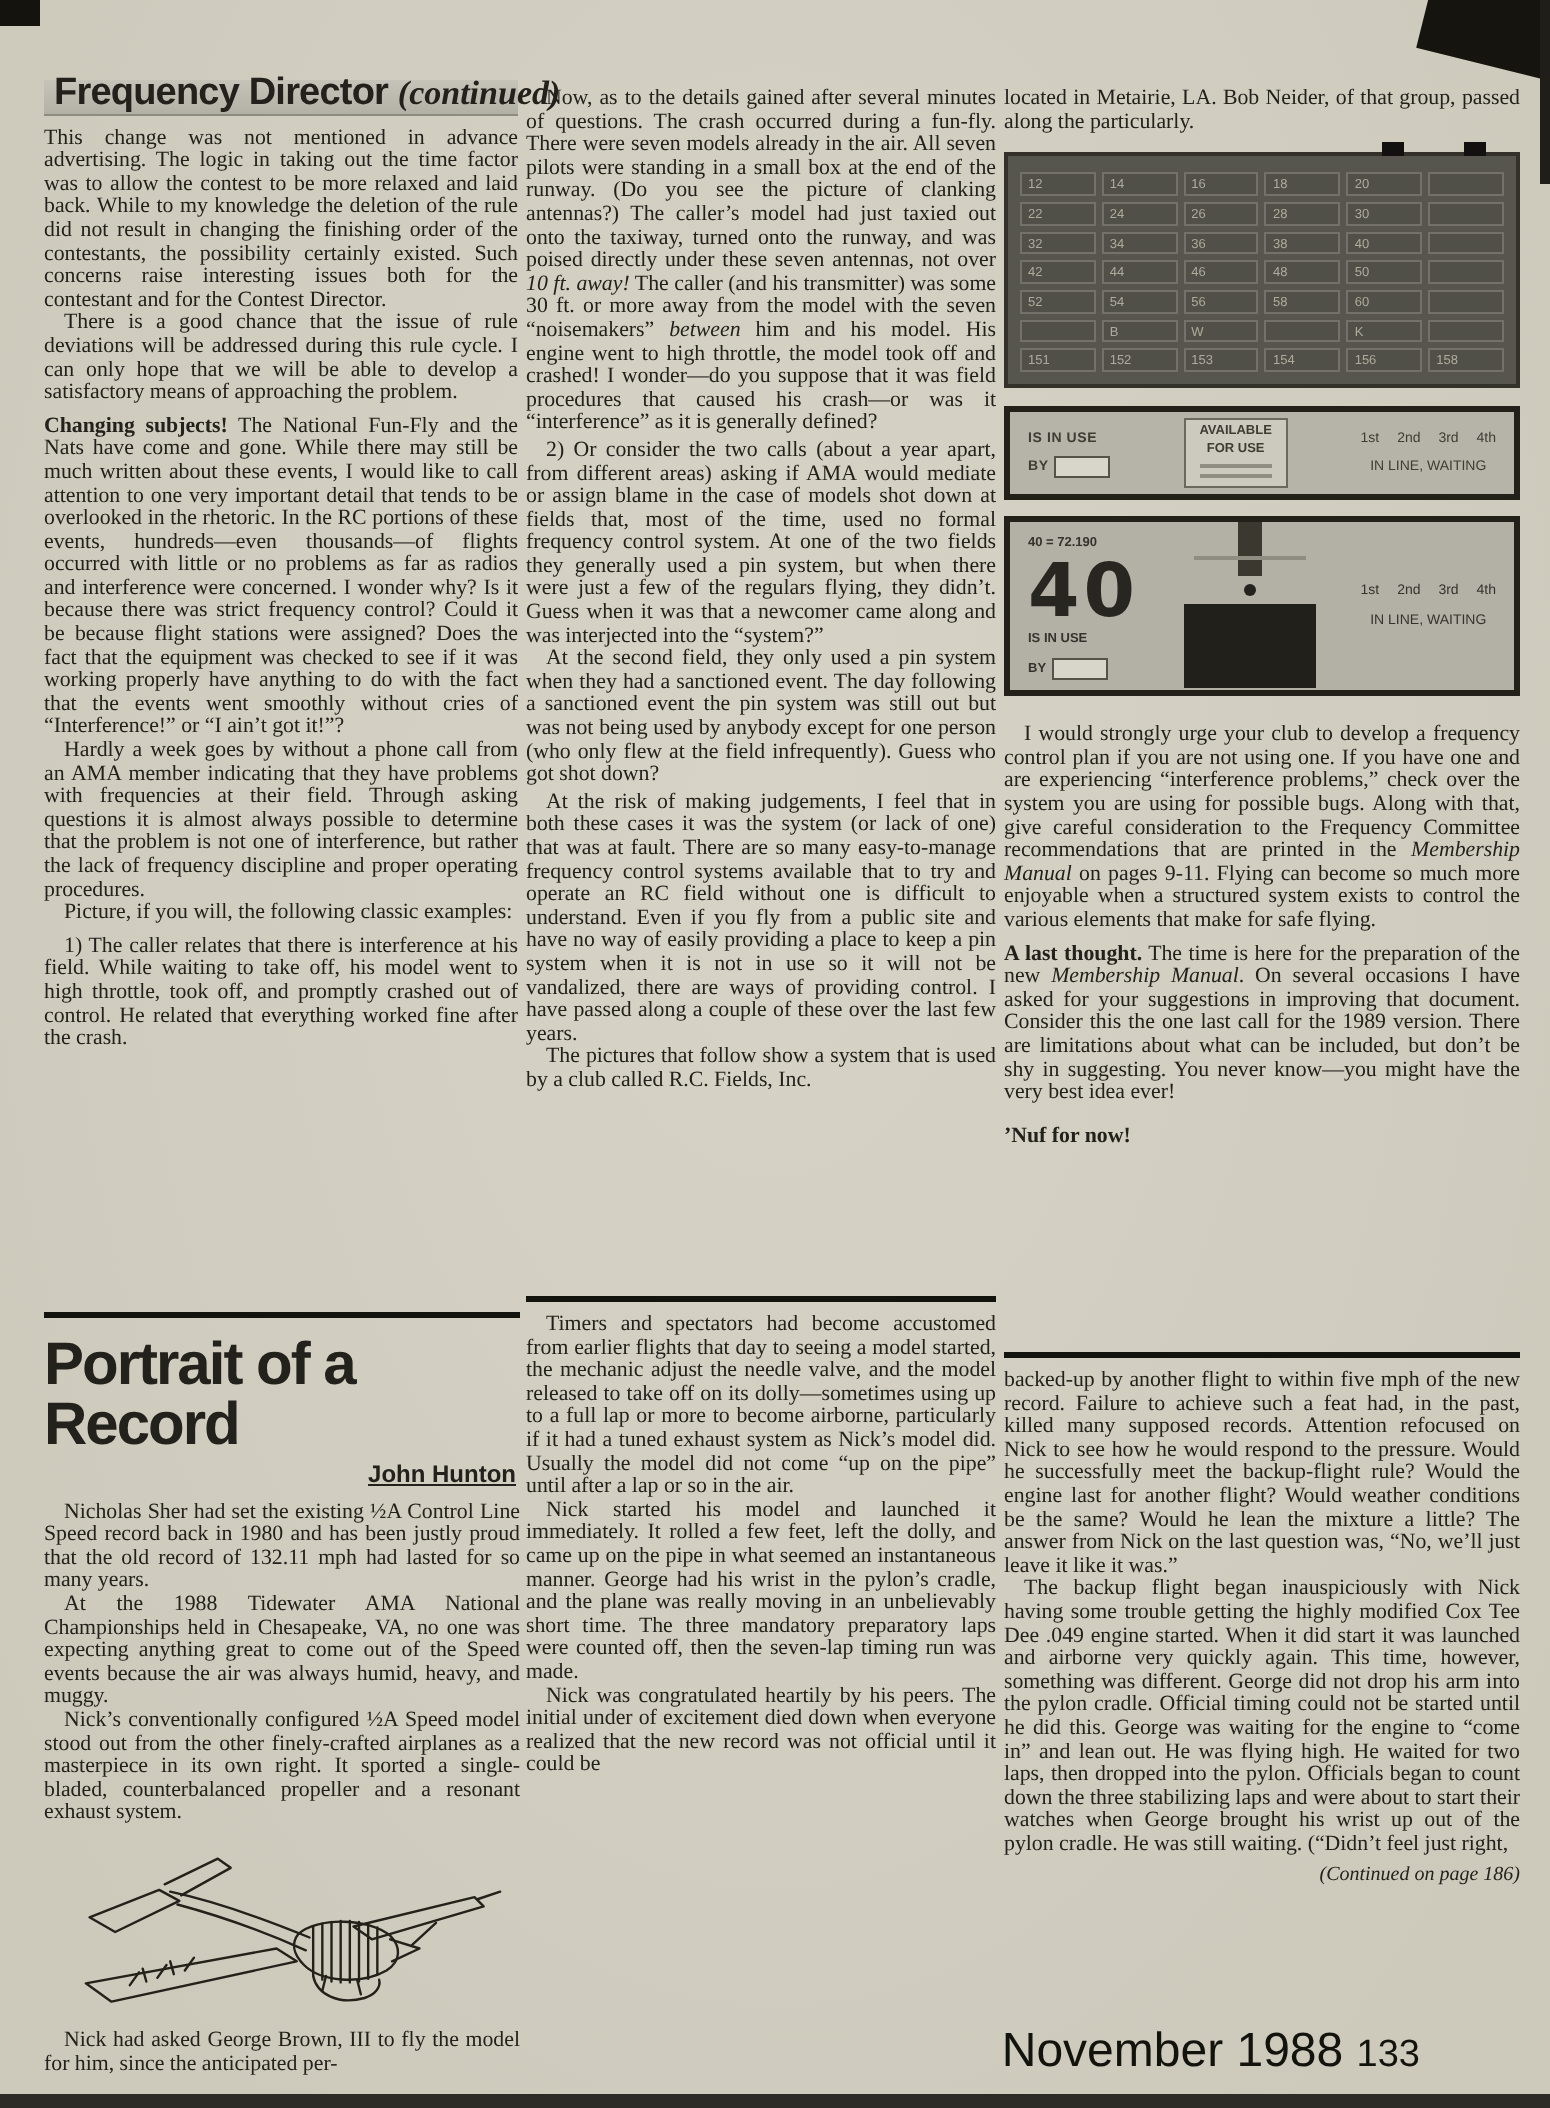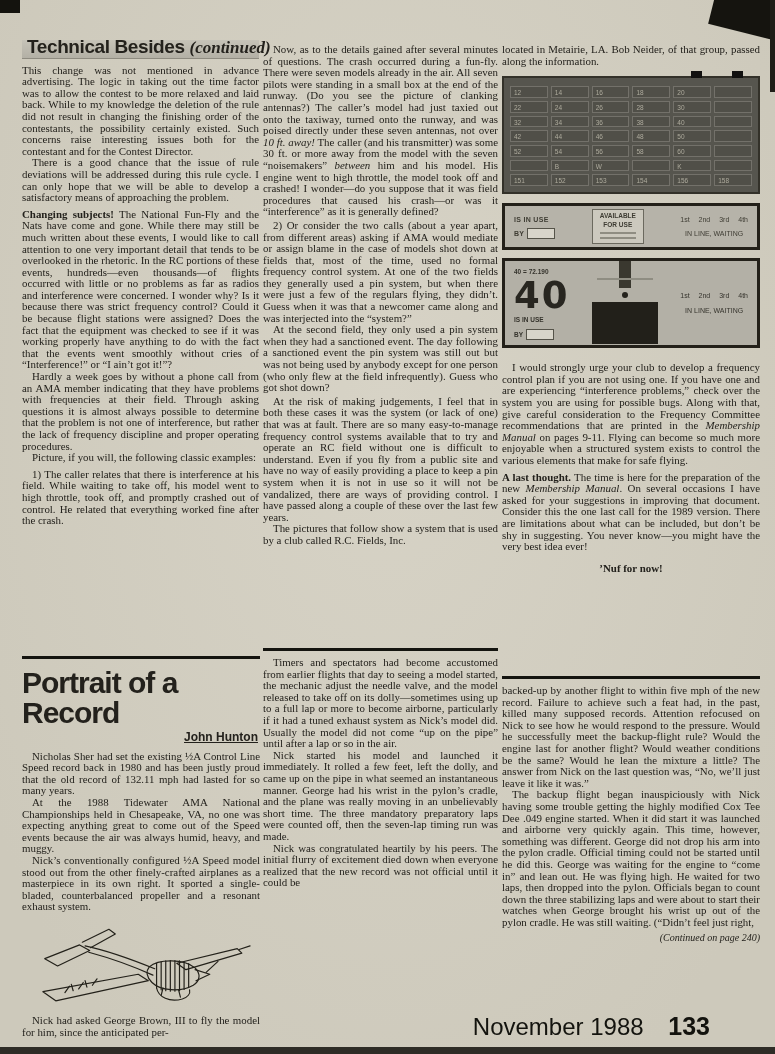--- a/index.html
+++ b/index.html
@@ -32,21 +32,21 @@
     font-family:"Liberation Sans", sans-serif;
     font-weight:bold; font-size:19px; letter-spacing:-0.4px;
     padding:1px 5px 4px;
     background: linear-gradient(#c6c3b8, #b3b0a5);
     box-shadow: 0 1px 0 #8e8b80;
     margin-bottom:7px;
     white-space:nowrap;
   }
   .td-cont { font-family:"Liberation Serif", serif; font-style:italic; font-weight:bold; font-size:17px; letter-spacing:0; }
 
-  .signoff { text-align:center; font-weight:bold; margin-top:10px; text-indent:0; }
+  .signoff { font-weight:bold; margin-top:10px; text-indent:0; }
 
   .rule  { border-top:3px solid #14140f; }
   .por-title {
     font-family:"Liberation Sans", sans-serif;
     font-weight:bold; font-size:30px; letter-spacing:-1px;
     margin:9px 0 0; line-height:1; text-align:left;
   }
   .byline { text-align:right; font-family:"Liberation Sans", sans-serif; font-weight:bold; font-size:12px; margin:4px 2px 7px 0;text-decoration:underline; }
 
   
@@ -110,53 +110,53 @@
   .plane-figure svg { display:block; width:100%; height:88px; }
 
   .cont-note { text-align:right; font-style:italic; font-size:10px; margin-top:4px; }
 
   .footer {
     position:absolute; top:1012px; left:398px; width:312px;
     text-align:right;
     font-family:"Liberation Sans", sans-serif;
     font-size:24px; color:#13130e;
   }
-  .footer .pagenum { font-weight:bold; margin-left:18px; font-size:25px; }
+  .footer .pagenum { font-weight:normal; font-size:19px; }
 </style>
 </head>
 <body>
 
 <div class="scan-tl"></div>
 <div class="scan-tr"></div>
 <div class="scan-tr2"></div>
 <div class="scan-bottom"></div>
 
 <div class="col" style="left:22px; top:40px; width:237px;">
   <div class="td-head">
-    <span>Technical Besides</span>
+    <span>Frequency Director</span>
     <span class="td-cont">(continued)</span>
   </div>
   <p class="cont">This change was not mentioned in advance advertising. The logic in taking out the time factor was to allow the contest to be more relaxed and laid back. While to my knowledge the deletion of the rule did not result in changing the finishing order of the contestants, the possibility certainly existed. Such concerns raise interesting issues both for the contestant and for the Contest Director.</p>
   <p class="ind">There is a good chance that the issue of rule deviations will be addressed during this rule cycle. I can only hope that we will be able to develop a satisfactory means of approaching the problem.</p>
   <p class="cont gap"><span style="font-weight: bold;">Changing subjects!</span><span> The National Fun-Fly and the Nats have come and gone. While there may still be much written about these events, I would like to call attention to one very important detail that tends to be overlooked in the rhetoric. In the RC portions of these events, hundreds—even thousands—of flights occurred with little or no problems as far as radios and interference were concerned. I wonder why? Is it because there was strict frequency control? Could it be because flight stations were assigned? Does the fact that the equipment was checked to see if it was working properly have anything to do with the fact that the events went smoothly without cries of “Interference!” or “I ain’t got it!”?</span></p>
   <p class="ind">Hardly a week goes by without a phone call from an AMA member indicating that they have problems with frequencies at their field. Through asking questions it is almost always possible to determine that the problem is not one of interference, but rather the lack of frequency discipline and proper operating procedures.</p>
   <p class="ind">Picture, if you will, the following classic examples:</p>
   <p class="ind gap">1) The caller relates that there is interference at his field. While waiting to take off, his model went to high throttle, took off, and promptly crashed out of control. He related that everything worked fine after the crash.</p>
 </div>
 
 <div class="col" style="left:263px; top:44px; width:235px;">
   <p class="ind"><span>Now, as to the details gained after several minutes of questions. The crash occurred during a fun-fly. There were seven models already in the air. All seven pilots were standing in a small box at the end of the runway. (Do you see the picture of clanking antennas?) The caller’s model had just taxied out onto the taxiway, turned onto the runway, and was poised directly under these seven antennas, not over </span><span style="font-style: italic;">10 ft. away!</span><span> The caller (and his transmitter) was some 30 ft. or more away from the model with the seven “noisemakers” </span><span style="font-style: italic;">between</span><span> him and his model. His engine went to high throttle, the model took off and crashed! I wonder—do you suppose that it was field procedures that caused his crash—or was it “interference” as it is generally defined?</span></p>
   <p class="ind gap-sm">2) Or consider the two calls (about a year apart, from different areas) asking if AMA would mediate or assign blame in the case of models shot down at fields that, most of the time, used no formal frequency control system. At one of the two fields they generally used a pin system, but when there were just a few of the regulars flying, they didn’t. Guess when it was that a newcomer came along and was interjected into the “system?”</p>
   <p class="ind">At the second field, they only used a pin system when they had a sanctioned event. The day following a sanctioned event the pin system was still out but was not being used by anybody except for one person (who only flew at the field infrequently). Guess who got shot down?</p>
   <p class="ind gap-sm">At the risk of making judgements, I feel that in both these cases it was the system (or lack of one) that was at fault. There are so many easy-to-manage frequency control systems available that to try and operate an RC field without one is difficult to understand. Even if you fly from a public site and have no way of easily providing a place to keep a pin system when it is not in use so it will not be vandalized, there are ways of providing control. I have passed along a couple of these over the last few years.</p>
   <p class="ind">The pictures that follow show a system that is used by a club called R.C. Fields, Inc.</p>
 </div>
 
 <div class="col" style="left:502px; top:44px; width:258px;">
-  <p class="cont">located in Metairie, LA. Bob Neider, of that group, passed along the information.</p>
+  <p class="cont">located in Metairie, LA. Bob Neider, of that group, passed along the particularly.</p>
 
   <div class="photo board">
       <div class="board-cell">12</div>
       <div class="board-cell">14</div>
       <div class="board-cell">16</div>
       <div class="board-cell">18</div>
       <div class="board-cell">20</div>
       <div class="board-cell"></div>
       <div class="board-cell">22</div>
       <div class="board-cell">24</div>
@@ -274,26 +274,26 @@
     </svg>
   </div>
 
   <p class="ind">Nick had asked George Brown, III to fly the model for him, since the anticipated per-</p>
 </div>
 
 <div class="col" style="left:263px; top:648px; width:235px;">
   <div class="rule" style="margin-bottom:6px;"></div>
   <p class="ind">Timers and spectators had become accustomed from earlier flights that day to seeing a model started, the mechanic adjust the needle valve, and the model released to take off on its dolly—sometimes using up to a full lap or more to become airborne, particularly if it had a tuned exhaust system as Nick’s model did. Usually the model did not come “up on the pipe” until after a lap or so in the air.</p>
   <p class="ind">Nick started his model and launched it immediately. It rolled a few feet, left the dolly, and came up on the pipe in what seemed an instantaneous manner. George had his wrist in the pylon’s cradle, and the plane was really moving in an unbelievably short time. The three mandatory preparatory laps were counted off, then the seven-lap timing run was made.</p>
-  <p class="ind">Nick was congratulated heartily by his peers. The initial flurry of excitement died down when everyone realized that the new record was not official until it could be</p>
+  <p class="ind">Nick was congratulated heartily by his peers. The initial under of excitement died down when everyone realized that the new record was not official until it could be</p>
 </div>
 
 <div class="col" style="left:502px; top:676px; width:258px;">
   <div class="rule" style="margin-bottom:6px;"></div>
   <p class="cont">backed-up by another flight to within five mph of the new record. Failure to achieve such a feat had, in the past, killed many supposed records. Attention refocused on Nick to see how he would respond to the pressure. Would he successfully meet the backup-flight rule? Would the engine last for another flight? Would weather conditions be the same? Would he lean the mixture a little? The answer from Nick on the last question was, “No, we’ll just leave it like it was.”</p>
   <p class="ind">The backup flight began inauspiciously with Nick having some trouble getting the highly modified Cox Tee Dee .049 engine started. When it did start it was launched and airborne very quickly again. This time, however, something was different. George did not drop his arm into the pylon cradle. Official timing could not be started until he did this. George was waiting for the engine to “come in” and lean out. He was flying high. He waited for two laps, then dropped into the pylon. Officials began to count down the three stabilizing laps and were about to start their watches when George brought his wrist up out of the pylon cradle. He was still waiting. (“Didn’t feel just right,</p>
-  <div class="cont-note">(Continued on page 240)</div>
+  <div class="cont-note">(Continued on page 186)</div>
 </div>
 
 <div class="footer">
   <span>November 1988</span>
   <span class="pagenum">133</span>
 </div>
 
 </body></html>

